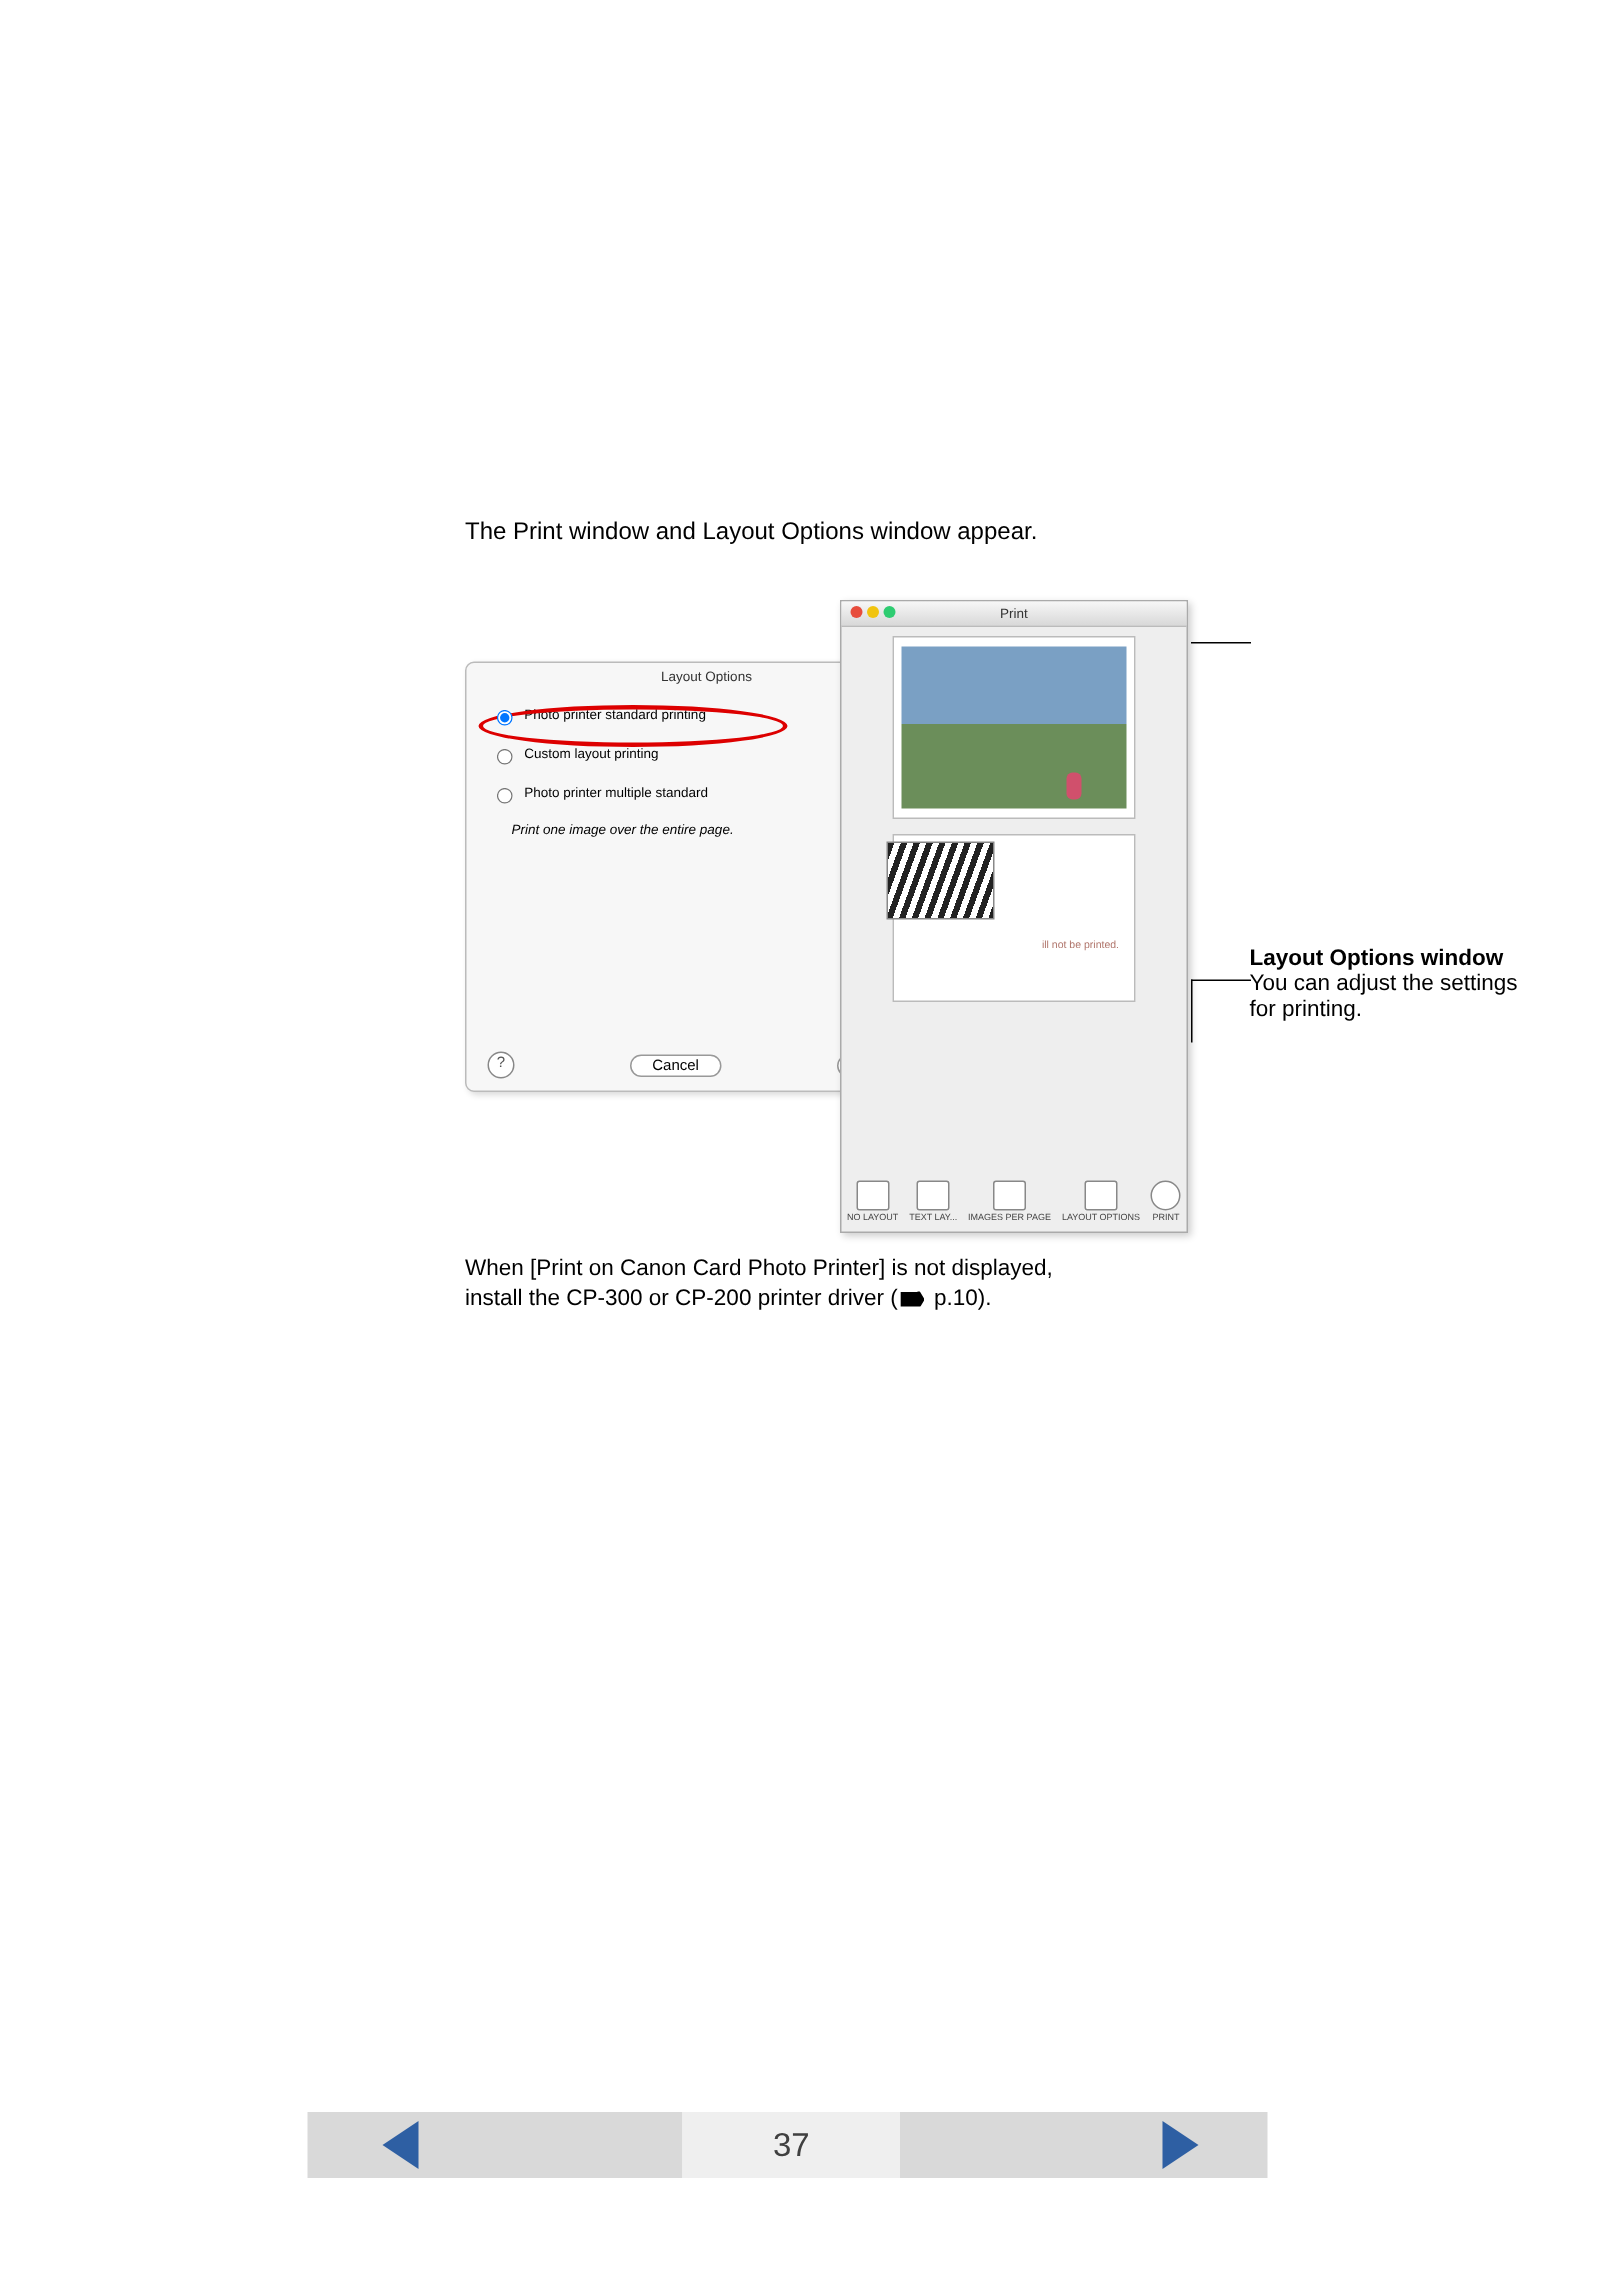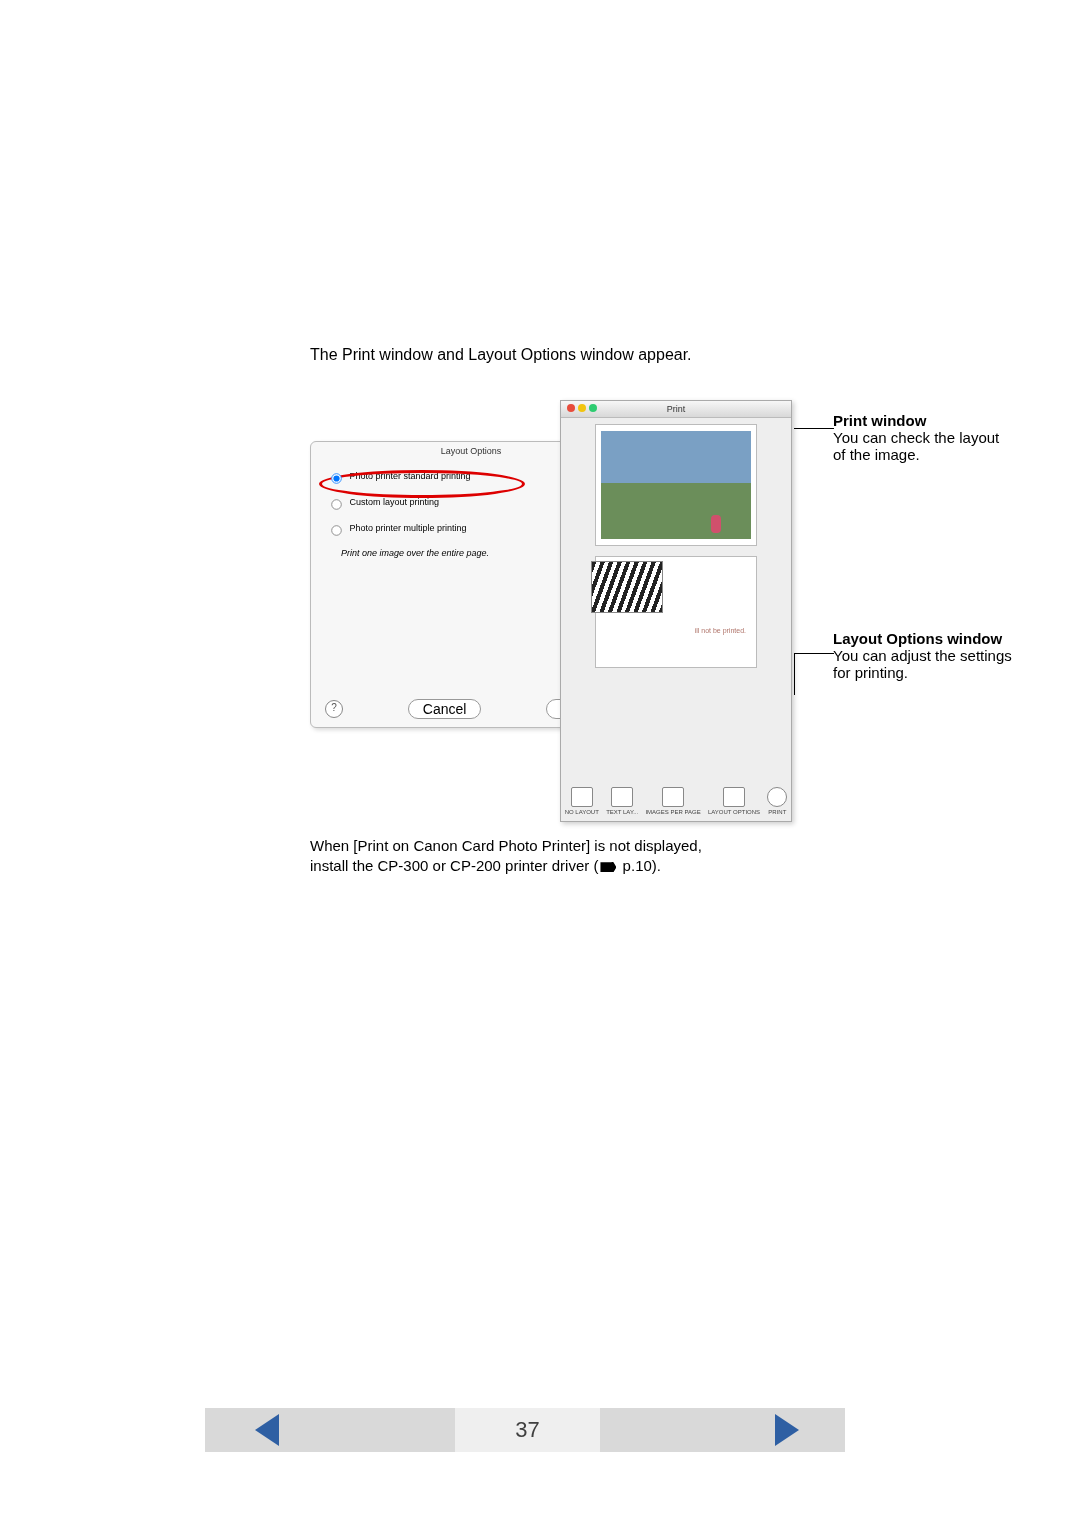--- a/index.html
+++ b/index.html
@@ -93,21 +93,21 @@
     justify-content:space-between;
     align-items:center;
     padding:0 14px;
   }
   .help-round{
     width:16px;height:16px;border:1px solid #888;border-radius:50%;
     font-size:10px;line-height:14px;text-align:center;color:#555;background:#fff;
   }
   .mac-btn{
     border:1px solid #999;border-radius:10px;
-    padding:1px 14px;font-size:14px;background:#fff;
+    padding:1px 14px;font-size:10px;background:#fff;
   }
   
   .print-window{
     position:absolute;
     left:250px;
     top:0;
     width:230px;
     height:420px;
     background:#eee;
     border:1px solid #aaa;
@@ -255,21 +255,21 @@
         <div class="layout-option">
           <input type="radio" checked="" style="">
           <span>Photo printer standard printing</span>
         </div>
         <div class="layout-option">
           <input type="radio" style="">
           <span>Custom layout printing</span>
         </div>
         <div class="layout-option">
           <input type="radio" style="">
-          <span>Photo printer multiple printing</span>
+          <span>Photo printer multiple standard</span>
         </div>
         <div class="layout-hint">Print one image over the entire page.</div>
       </div>
       <div class="layout-footer">
         <div class="layout-btn-row">
           <div class="help-round">?</div>
           <div class="mac-btn">Cancel</div>
           <div class="mac-btn">Next &gt;</div>
         </div>
       </div>
@@ -310,24 +310,20 @@
         </div>
         <div class="tb-item">
           <div class="tb-ic round"></div>
           <span>PRINT</span>
         </div>
       </div>
     </div>
   </div>
 
   <div class="call-line line1"></div>
-  <div class="callout callout1">
-    <span class="bold">Print window</span><br>
-    <span>You can check the layout of the image.</span>
-  </div>
 
   <div class="call-line line2"></div>
   <div class="line2v"></div>
   <div class="callout callout2">
     <span class="bold">Layout Options window</span><br>
     <span>You can adjust the settings for printing.</span>
   </div>
 
   <div class="footnote">
     <span>When [Print on Canon Card Photo Printer] is not displayed,</span><br>

